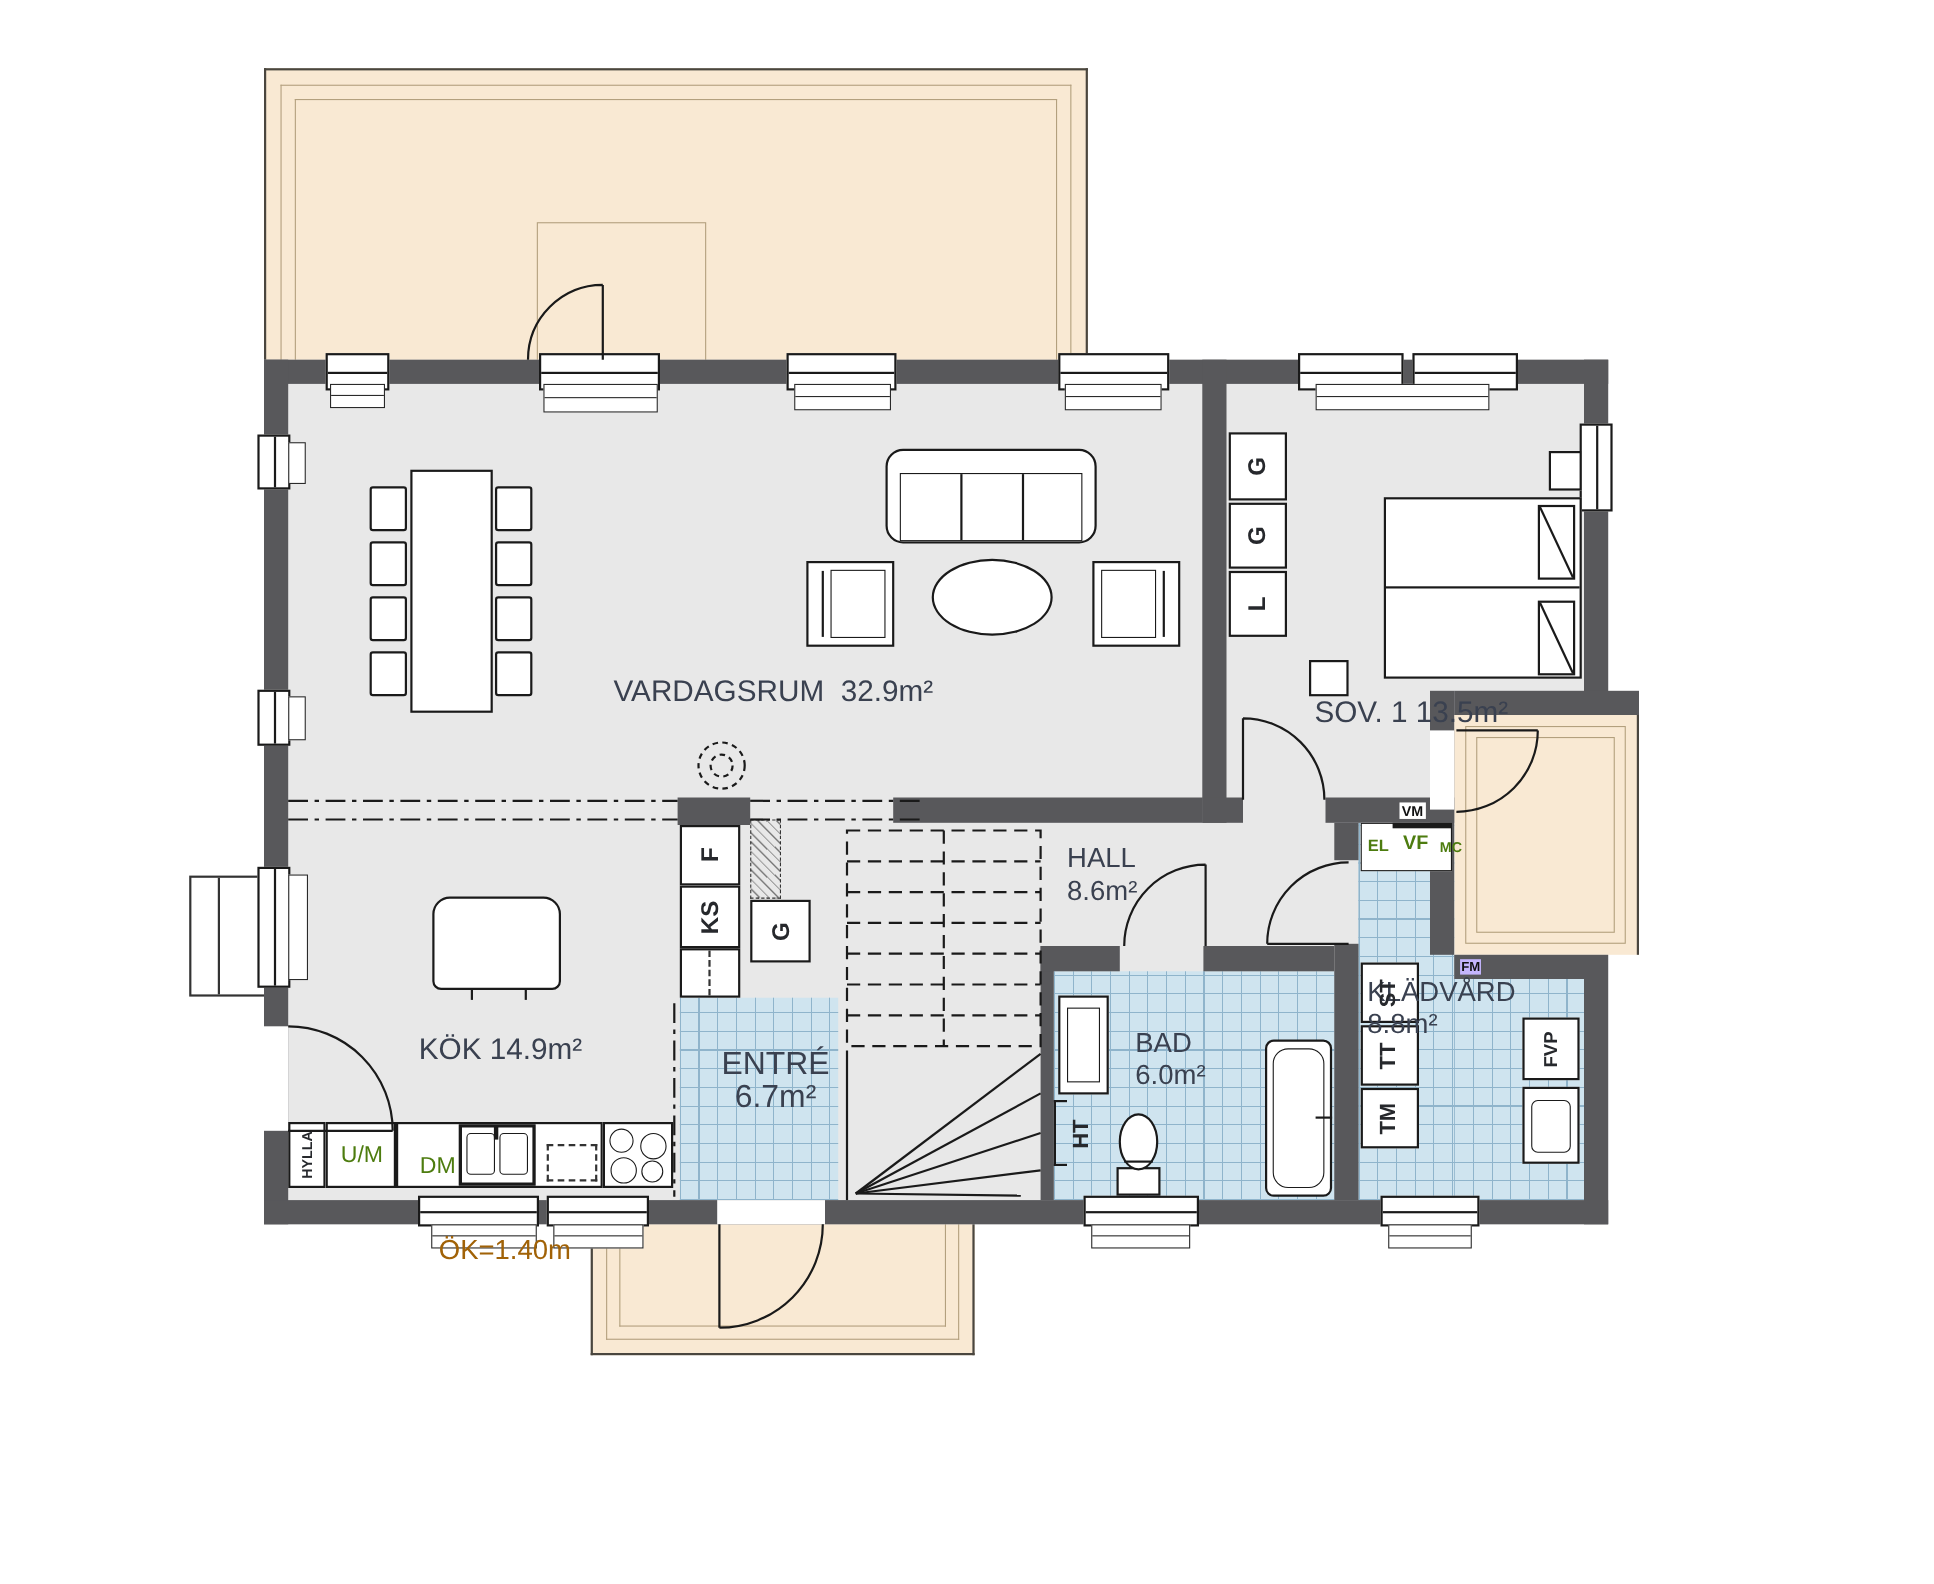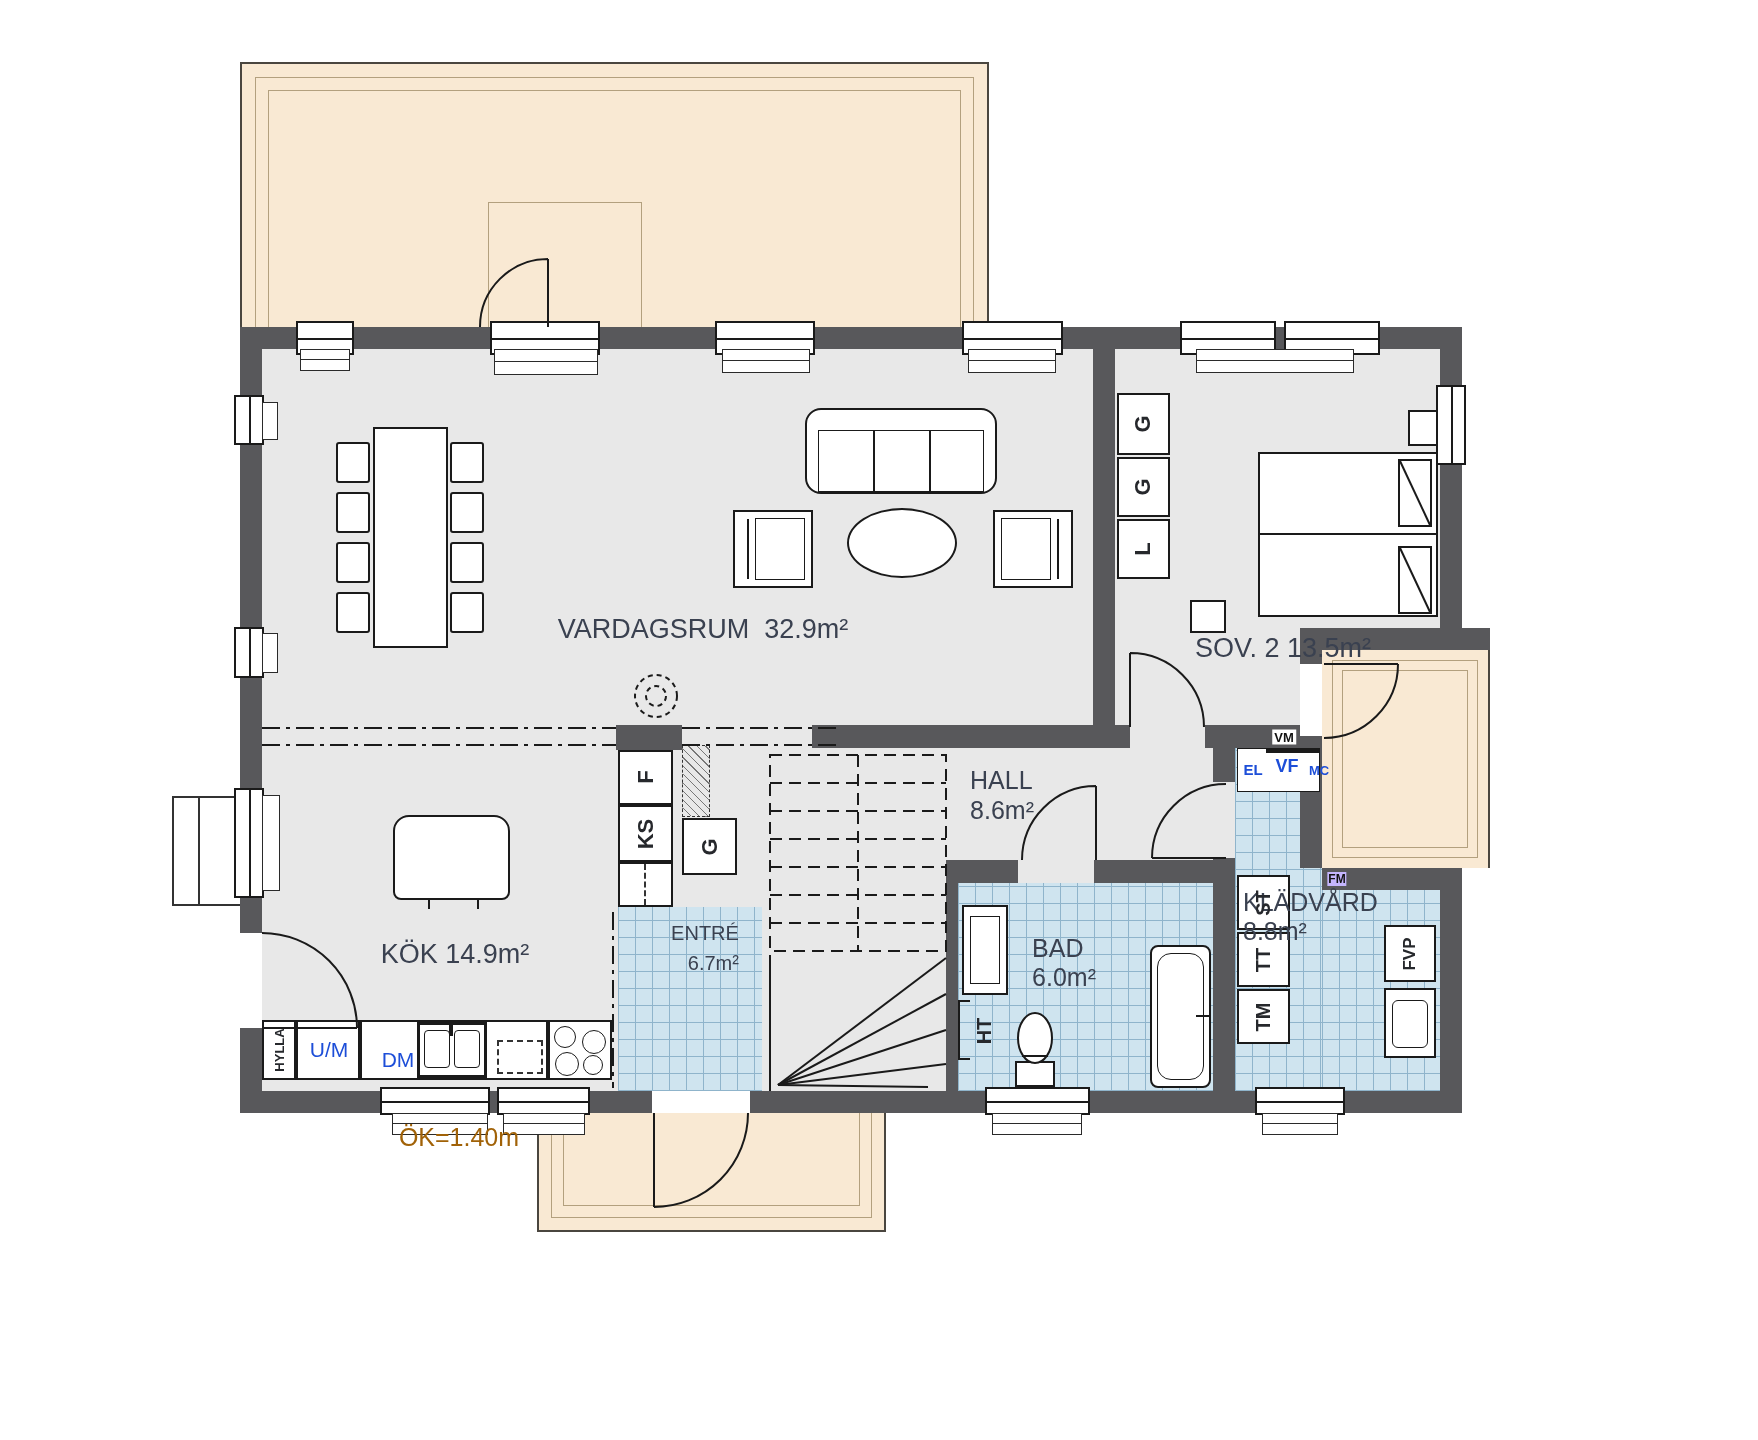--- a/index.html
+++ b/index.html
@@ -16,21 +16,21 @@
   .furn{position:absolute;background:#fff;border:2px solid #1a1a1a;box-sizing:border-box;}
   .thin{border-width:1.5px;}
   .win{position:absolute;background:#fff;border:2px solid #1a1a1a;box-sizing:border-box;}
   .win-h::after{content:"";position:absolute;left:0;right:0;top:50%;border-top:2px solid #1a1a1a;}
   .win-v::after{content:"";position:absolute;top:0;bottom:0;left:50%;border-left:2px solid #1a1a1a;}
   .sill{position:absolute;background:#fff;border:1.5px solid #2a2a2a;box-sizing:border-box;}
   .sill-h::after{content:"";position:absolute;left:0;right:0;top:46%;border-top:1px solid #2a2a2a;}
   .gap{position:absolute;background:#e8e8e8;}
   .lbl{position:absolute;transform:translate(-50%,-50%);color:#3a4150;white-space:nowrap;}
   .lblblock{position:absolute;transform:translateX(-50%);color:#3a4150;text-align:center;white-space:nowrap;}
-  .code{position:absolute;transform:translate(-50%,-50%);color:#1d4ed8;white-space:nowrap;font-weight:bold;}
+  .code{position:absolute;transform:translate(-50%,-50%);color:#4d7c0f;white-space:nowrap;font-weight:bold;}
   .coder{position:absolute;transform:translate(-50%,-50%) rotate(-90deg);color:#26282c;white-space:nowrap;font-weight:bold;}
   .hatch{position:absolute;border:1.5px dashed #333;box-sizing:border-box;
          background:repeating-linear-gradient(45deg,transparent 0 5px,#777 5px 6px);}
   svg.overlay{position:absolute;left:0;top:0;pointer-events:none;}
 </style>
 </head>
 <body>
 
 <div id="plan">
 
@@ -240,30 +240,30 @@
       <path d="M1211,1016 L1196,1016"></path>
       <path d="M1400,461 L1430,525"></path>
       <path d="M1400,548 L1430,612"></path>
     </g>
   </svg>
 
   <div class="lbl" style="left:703px;top:629px;font-size:27px;">
     <span>VARDAGSRUM</span>&nbsp;&nbsp;<span>32.9m²</span>
   </div>
   <div class="lbl" style="left:1283px;top:648px;font-size:27px;">
-    <span>SOV. 2</span>&nbsp;<span>13.5m²</span>
+    <span>SOV. 1</span>&nbsp;<span>13.5m²</span>
   </div>
   <div class="lbl" style="left:455px;top:954px;font-size:27px;">
     <span>KÖK</span>&nbsp;<span>14.9m²</span>
   </div>
   <div class="lblblock" style="left:1002px;top:765px;font-size:25px;line-height:30px;text-align:left;">
     <div>HALL</div>
     <div>8.6m²</div>
   </div>
-  <div class="lblblock" style="left:705px;top:918px;font-size:20px;line-height:30px;text-align:right;">
+  <div class="lblblock" style="left:705px;top:952px;font-size:29px;line-height:30px;text-align:center;">
     <div>ENTRÉ</div>
     <div>6.7m²</div>
   </div>
   <div class="lblblock" style="left:1064px;top:934px;font-size:25px;line-height:29px;text-align:left;">
     <div>BAD</div>
     <div>6.0m²</div>
   </div>
   <div class="abs" style="left:1243px;top:888px;font-size:25px;line-height:29px;color:#3a4150;">
     <div>KLÄDVÅRD</div>
     <div>8.8m²</div>

